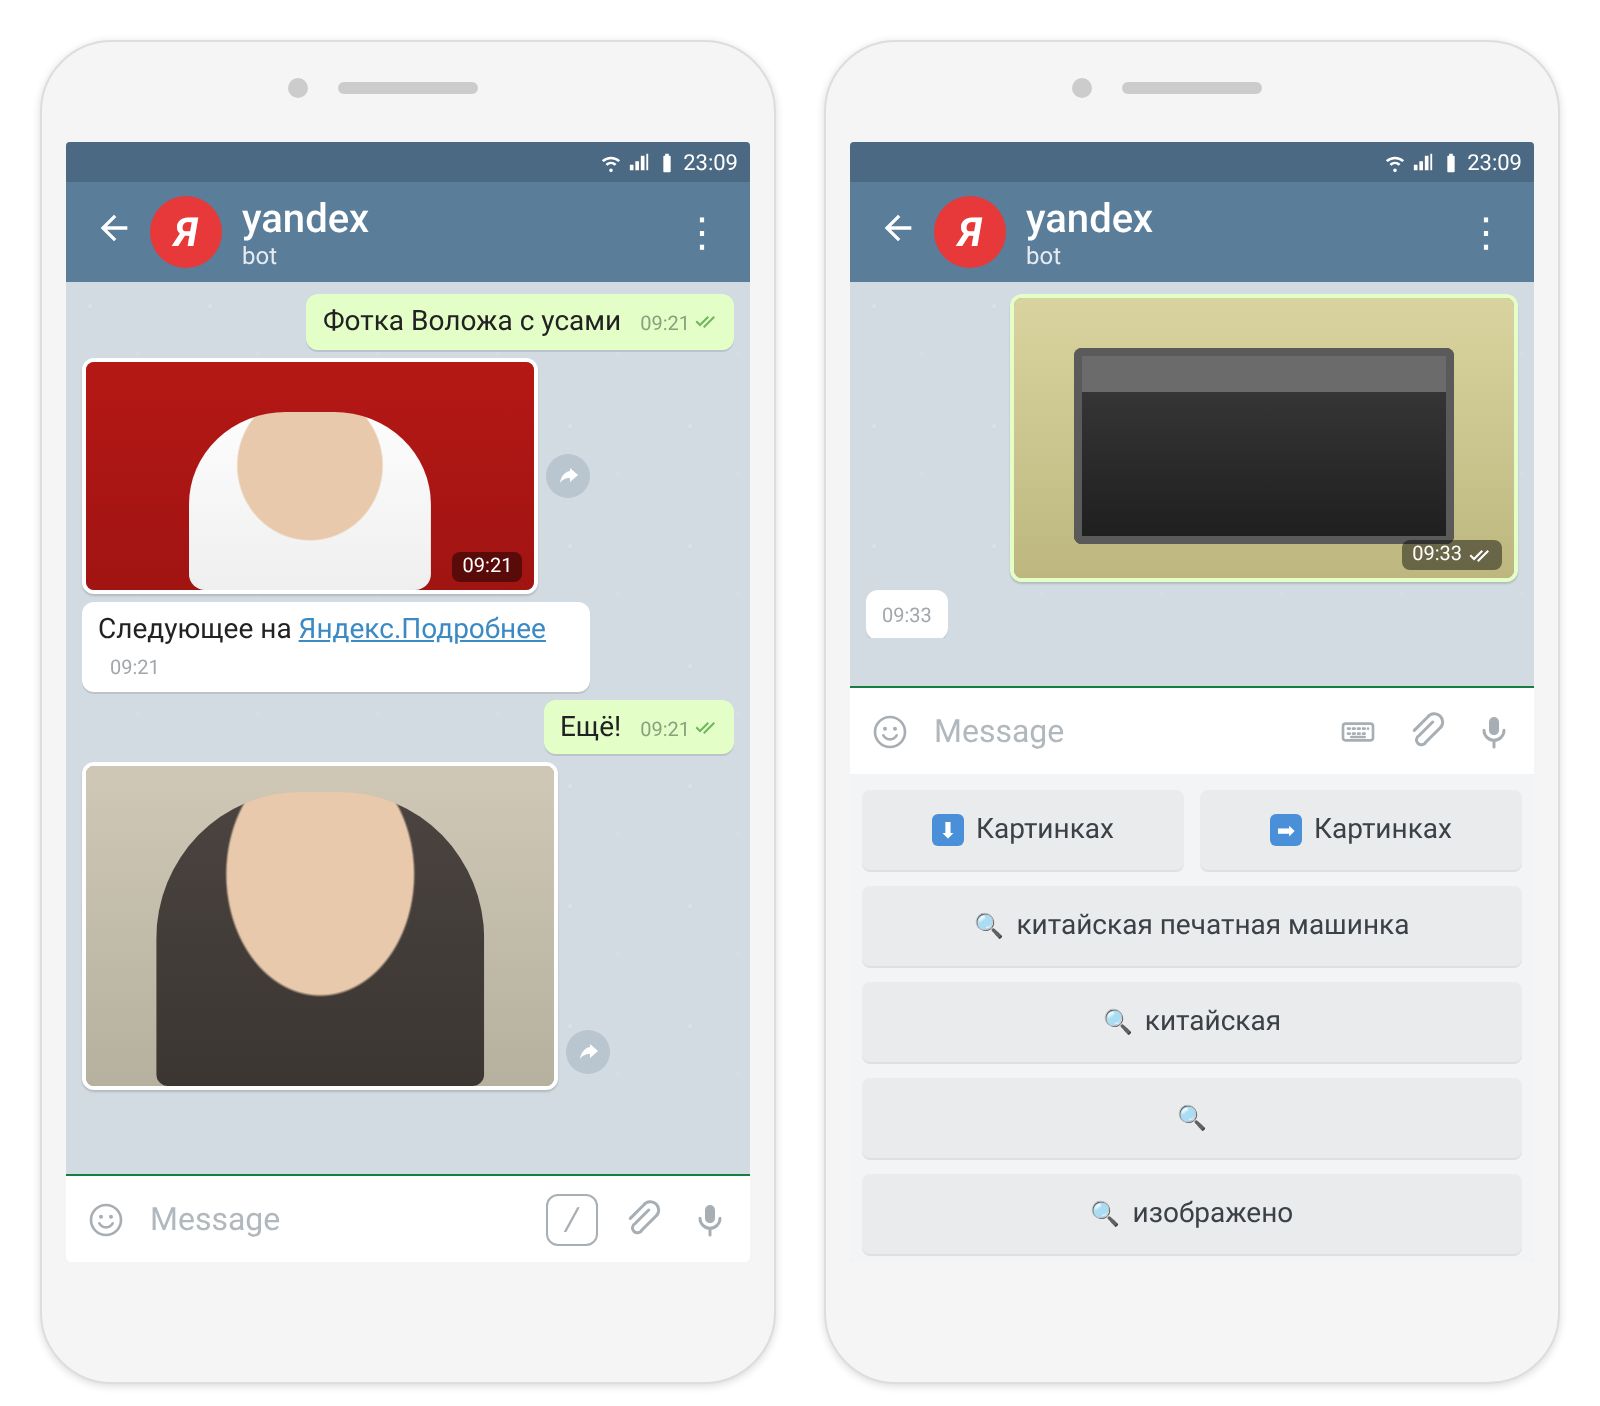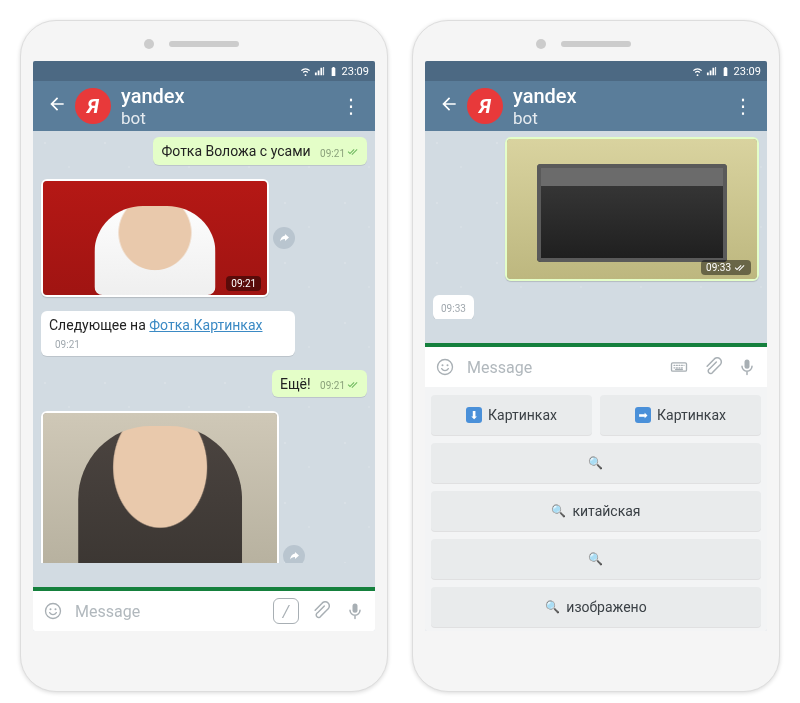--- a/index.html
+++ b/index.html
@@ -1,33 +1,33 @@
 <!DOCTYPE html>
 <html><head>
 <meta charset="utf-8">
 <style>
   * { box-sizing: border-box; margin: 0; padding: 0; }
   body { font-family: -apple-system, Roboto, Arial, sans-serif; background: #fff; display: flex; justify-content: center; gap: 24px; padding: 20px; }
-  .phone { width: 370px; height: 672px; background: #f5f5f5; border-radius: 36px; padding: 40px 12px 60px; position: relative; box-shadow: 0 1px 4px rgba(0,0,0,.15); border: 1px solid #ddd; }
+  .phone { width: 370px; height: 672px; background: #f5f5f5; border-radius: 36px; padding: 50px 12px 60px; position: relative; box-shadow: 0 1px 4px rgba(0,0,0,.15); border: 1px solid #ddd; }
   .phone::before { content:""; position:absolute; top:20px; left:50%; transform:translateX(-50%); width:70px; height:6px; background:#ccc; border-radius:3px; }
   .phone::after { content:""; position:absolute; top:18px; left:calc(50% - 60px); width:10px; height:10px; background:#ccc; border-radius:50%; }
   .screen { width: 100%; height: 100%; background: #d2dbe2; border-radius: 2px; overflow: hidden; display: flex; flex-direction: column; position: relative; }
 
   .statusbar { background:#4c6983; height:20px; display:flex; align-items:center; justify-content:flex-end; padding:0 6px; gap:3px; color:#fff; font-size:11px; }
   .statusbar svg { width:11px; height:11px; fill:#fff; }
 
   .appbar { background:#5a7d9a; height:50px; display:flex; align-items:center; padding:0 6px; color:#fff; }
   .appbar .back { width:36px; text-align:center; cursor:pointer; }
   .appbar .avatar { width:36px; height:36px; border-radius:50%; background:#e8393a; display:flex; align-items:center; justify-content:center; color:#fff; font-weight:bold; font-size:20px; font-style:italic; }
   .appbar .title { flex:1; padding-left:10px; }
   .appbar .title .name { font-size:20px; font-weight:500; }
-  .appbar .title .sub { font-size:17px; opacity:.85; }
+  .appbar .title .sub { font-size:12px; opacity:.85; }
   .appbar .more { width:36px; text-align:center; cursor:pointer; font-size:20px; }
 
-  .chat { flex:1; overflow:hidden; padding:6px 8px; display:flex; flex-direction:column; gap:14px; background:#d2dbe2;
+  .chat { flex:1; overflow:hidden; padding:6px 8px; display:flex; flex-direction:column; gap:4px; background:#d2dbe2;
     background-image: radial-gradient(circle at 20% 20%, rgba(255,255,255,.15) 1px, transparent 1px), radial-gradient(circle at 60% 60%, rgba(255,255,255,.1) 1px, transparent 1px);
     background-size: 60px 60px; }
 
   .msg { max-width: 78%; border-radius:6px; padding:6px 8px 4px; font-size:14px; line-height:1.25; position:relative; box-shadow:0 1px 0 rgba(0,0,0,.1); }
   .msg.out { align-self:flex-end; background:#e4fec8; color:#222; }
   .msg.in  { align-self:flex-start; background:#fff; color:#222; }
   .msg .meta { display:inline-flex; align-items:center; gap:2px; font-size:10px; color:#8aa17b; margin-left:6px; vertical-align:bottom; }
   .msg.in .meta { color:#a0a8ae; }
   .msg a { color:#3b8ac4; text-decoration:underline; }
 
@@ -49,21 +49,21 @@
   .portrait2 { width:100%; height:160px; background:linear-gradient(#cfc8b7,#b6b09e); position:relative; }
   .portrait2::after { content:""; position:absolute; left:50%; bottom:0; transform:translateX(-50%); width:70%; height:92%;
     background: radial-gradient(ellipse at 50% 28%, #e9c9ac 40%, transparent 41%),
                 linear-gradient(#4b4440,#3b3632);
     border-radius: 44% 44% 6px 6px / 50% 50% 6px 6px; }
   .machine { width:100%; height:140px; background:linear-gradient(#d9d39f,#bdb77f); position:relative; }
   .machine::after { content:""; position:absolute; left:12%; right:12%; top:18%; bottom:12%;
     background:linear-gradient(#3c3c3c,#1e1e1e); border-radius:4px;
     box-shadow: inset 0 0 0 4px #5a5a5a, inset 0 22px 0 0 #6b6b6b; }
 
-  .inputbar { background:#fff; height:44px; display:flex; align-items:center; padding:0 8px; gap:10px; border-top:4px solid #15803d;margin-top:24px; }
+  .inputbar { background:#fff; height:44px; display:flex; align-items:center; padding:0 8px; gap:10px; border-top:1px solid #15803d;margin-top:24px; }
   .inputbar .ph { flex:1; color:#b1b8bd; font-size:16px; }
   .ibtn { color:#a8afb4; display:flex; align-items:center; justify-content:center; width:24px; height:24px; }
   .ibtn svg { width:20px; height:20px; fill:#a8afb4; }
   .slash { width:26px; height:26px; border:1.5px solid #a8afb4; border-radius:6px; display:flex; align-items:center; justify-content:center; color:#a8afb4; font-size:16px; font-style:italic; }
 
   .kb { background:#f3f4f5; padding:8px 6px 4px; display:flex; flex-direction:column; gap:8px; }
   .kb .row { display:flex; gap:8px; }
   .kb .btn { flex:1; background:#e9ebec; border-radius:4px; height:40px; display:flex; align-items:center; justify-content:center; font-size:14px; color:#3b4146; gap:6px; box-shadow: 0 1px 0 rgba(0,0,0,.08); }
   .kb .btn .mini { width:16px; height:16px; border-radius:3px; display:flex; align-items:center; justify-content:center; color:#fff; font-size:11px; }
   .kb .btn .mini.down { background:#4a90d9; }
@@ -124,21 +124,21 @@
             <span>09:21</span>
           </div>
         <div class="fwd">
             <svg viewBox="0 0 24 24">
               <path d="M14 4l8 7-8 7v-4c-5 0-8 2-10 5 1-6 4-11 10-12V4z"></path>
             </svg>
           </div>
       </div>
 
       <div class="msg in">
-        <span>Следующее на </span><a href="#">Фотка.Картинках</a>
+        <span>Следующее на </span><a href="#">Яндекс.Подробнее</a>
         <span class="meta">
             <span>09:21</span>
           </span>
       </div>
 
       <div class="msg out">
         <span>Ещё!</span>
         <span class="meta">
             <span>09:21</span>
           <span class="checks"><svg viewBox="0 0 16 12" fill="#6fb85f">
@@ -269,20 +269,21 @@
             <span>Картинках</span>
           </div>
         <div class="btn">
             <span class="mini right">➡</span>
             <span>Картинках</span>
           </div>
       </div>
       <div class="row">
           <div class="btn">
             <span class="mag">🔍</span>
+            <span>китайская печатная машинка</span>
           </div>
         </div>
       <div class="row">
           <div class="btn">
             <span class="mag">🔍</span>
             <span>китайская</span>
           </div>
         </div>
       <div class="row">
           <div class="btn">

